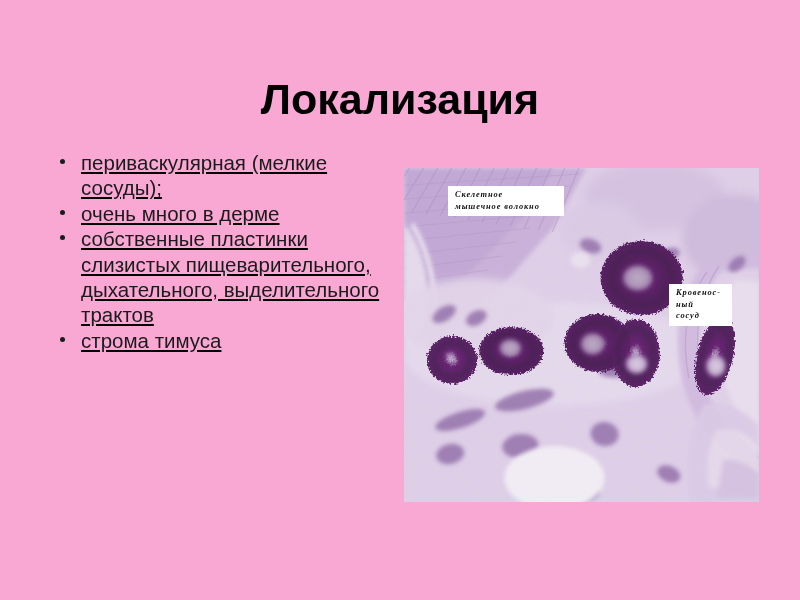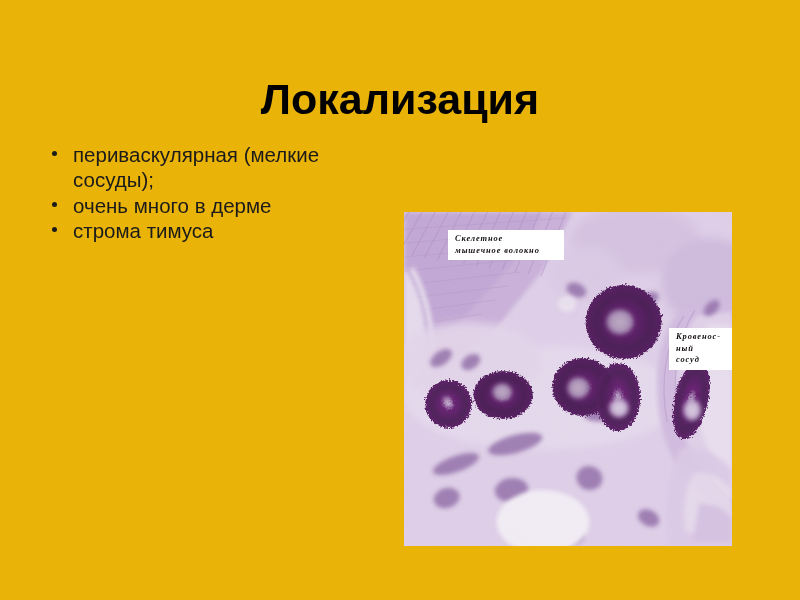--- a/index.html
+++ b/index.html
@@ -12,21 +12,21 @@
     height: 600px;
     background: #dff5f0;
     font-family: "Liberation Sans", sans-serif;
     overflow: hidden;
     position: relative;
   }
 
   .slide {
     position: absolute;
     inset: 0;
-    background: #eab308;
+    background: #f9a8d4;
   }
 
   
   .slide-title {
     position: absolute;
     left: 0;
     top: 48px;
     width: 800px;
     text-align: center;
     font-size: 43px;
@@ -35,23 +35,24 @@
     letter-spacing: 0px;
     line-height: 1.05;
   }
 
   
   .bullet-list {
     position: absolute;
     left: 48px;
     top: 142px;
     width: 345px;
-    margin: 0;
+    margin: 8px;
     padding: 0;
     list-style: none;
+    text-decoration: underline;
   }
   .bullet-item {
     position: relative;
     padding-left: 25px;
     font-size: 20.5px;
     line-height: 25.4px;
     color: #1b1b1b;
     margin: 0 0 0 0;
   }
   .bullet-dot {
@@ -62,25 +63,24 @@
     height: 5px;
     border-radius: 50%;
     background: #1b1b1b;
   }
 
   
   .micrograph {
     position: absolute;
     left: 404px;
     top: 168px;
-    width: 328px;
+    width: 355px;
     height: 334px;
     overflow: hidden;
     background: #e8dcee;
-    margin-top: 44px;
   }
   .mg-canvas {
     position: absolute;
     inset: 0;
     width: 100%;
     height: 100%;
     display: block;
   }
 
   
@@ -117,20 +117,24 @@
   <h1 class="slide-title">Локализация</h1>
 
   <ul class="bullet-list">
     <li class="bullet-item">
       <span class="bullet-dot"></span>
       <span>периваскулярная (мелкие сосуды);</span>
     </li>
     <li class="bullet-item">
       <span class="bullet-dot"></span>
       <span>очень много в дерме</span>
+    </li>
+    <li class="bullet-item">
+      <span class="bullet-dot"></span>
+      <span>собственные пластинки слизистых пищеварительного, дыхательного, выделительного трактов</span>
     </li>
     <li class="bullet-item">
       <span class="bullet-dot"></span>
       <span>строма тимуса</span>
     </li>
   </ul>
 
   <div class="micrograph">
     <svg class="mg-canvas" viewBox="0 0 354 334" preserveAspectRatio="none">
       <defs>

